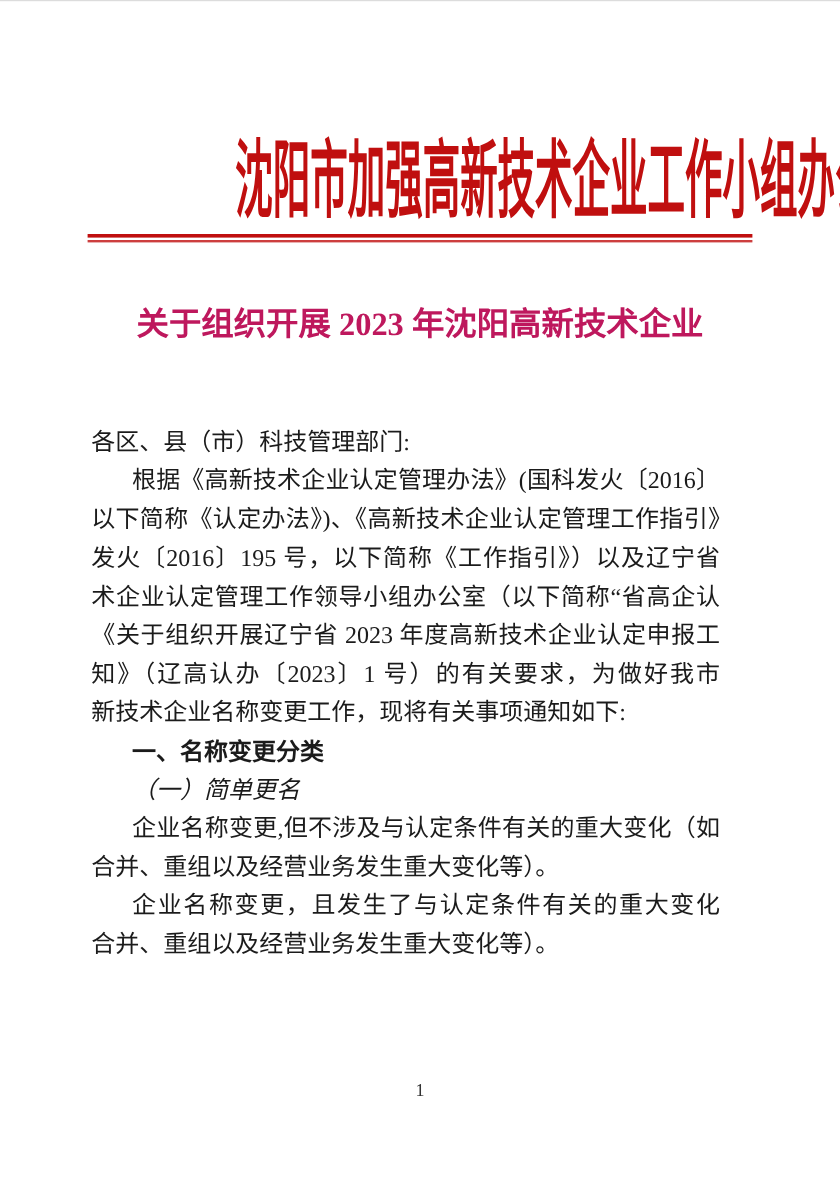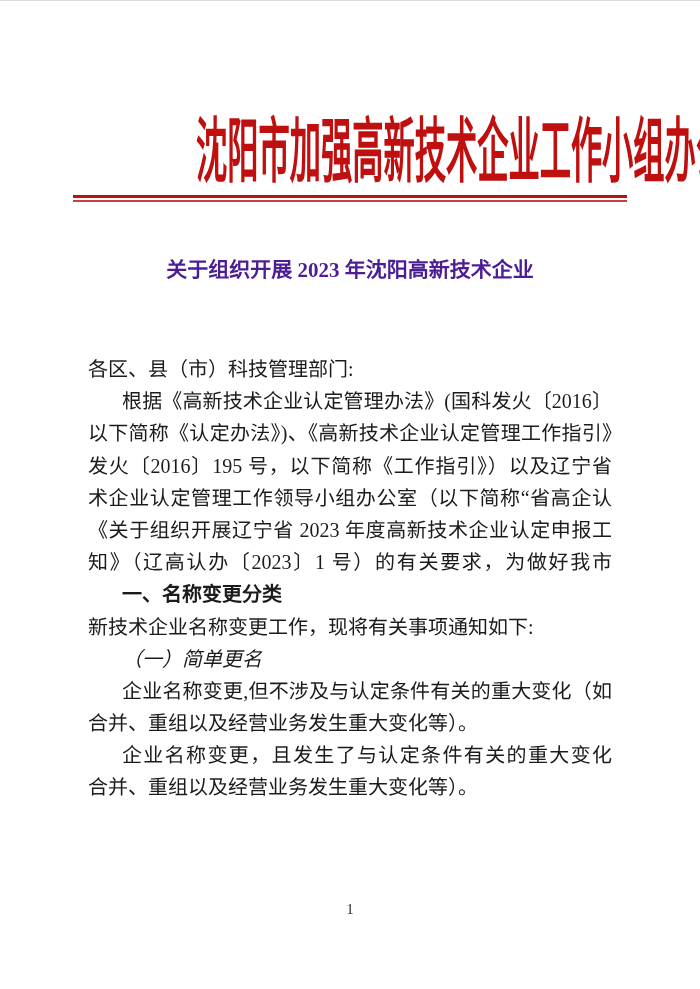--- a/index.html
+++ b/index.html
@@ -40,31 +40,31 @@
   .sep .gap { height: 2px; }
   .sep .thin { height: 1.5px; background: var(--accent); opacity: 0.8; }
 
   
   .doc-title {
     position: absolute;
     top: 252px;
     left: 0;
     width: 700px;
     text-align: center;
-    font-size: 21px;
+    font-size: 27px;
     line-height: 34px;
     font-weight: bold;
-    color: #4c1d95;
+    color: #be185d;
   }
 
   
   .body {
     position: absolute;
     top: 352px;
-    left: 88px;
+    left: 76px;
     width: 524px;
     font-size: 20px;
     color: var(--ink);
   }
   .body .line {
     height: 32.2px;
     line-height: 32.2px;
     overflow: hidden;
   }
   .body .line.ind { padding-left: 34px; }
@@ -105,22 +105,22 @@
   </div>
 
   <div class="body">
       <div class="line">各区、县（市）科技管理部门:</div>
       <div class="line ind j">根据《高新技术企业认定管理办法》(国科发火〔2016〕32 号，</div>
       <div class="line j">以下简称《认定办法》)、《高新技术企业认定管理工作指引》(国科</div>
       <div class="line j">发火〔2016〕195 号，以下简称《工作指引》）以及辽宁省高新技</div>
       <div class="line j">术企业认定管理工作领导小组办公室（以下简称“省高企认定办”）</div>
       <div class="line j">《关于组织开展辽宁省 2023 年度高新技术企业认定申报工作的通</div>
       <div class="line j">知》（辽高认办〔2023〕1 号）的有关要求，为做好我市 2023 年高</div>
+      <div class="line">新技术企业名称变更工作，现将有关事项通知如下:</div>
       <div class="line ind hei">一、名称变更分类</div>
-      <div class="line">新技术企业名称变更工作，现将有关事项通知如下:</div>
       <div class="line ind kai">（一）简单更名</div>
       <div class="line ind j">企业名称变更,但不涉及与认定条件有关的重大变化（如分立、</div>
       <div class="line">合并、重组以及经营业务发生重大变化等）。</div>
       <div class="line ind j">企业名称变更，且发生了与认定条件有关的重大变化（如分立、</div>
       <div class="line">合并、重组以及经营业务发生重大变化等）。</div>
     </div>
 
   <div class="footer">1</div>
 
 </div>

